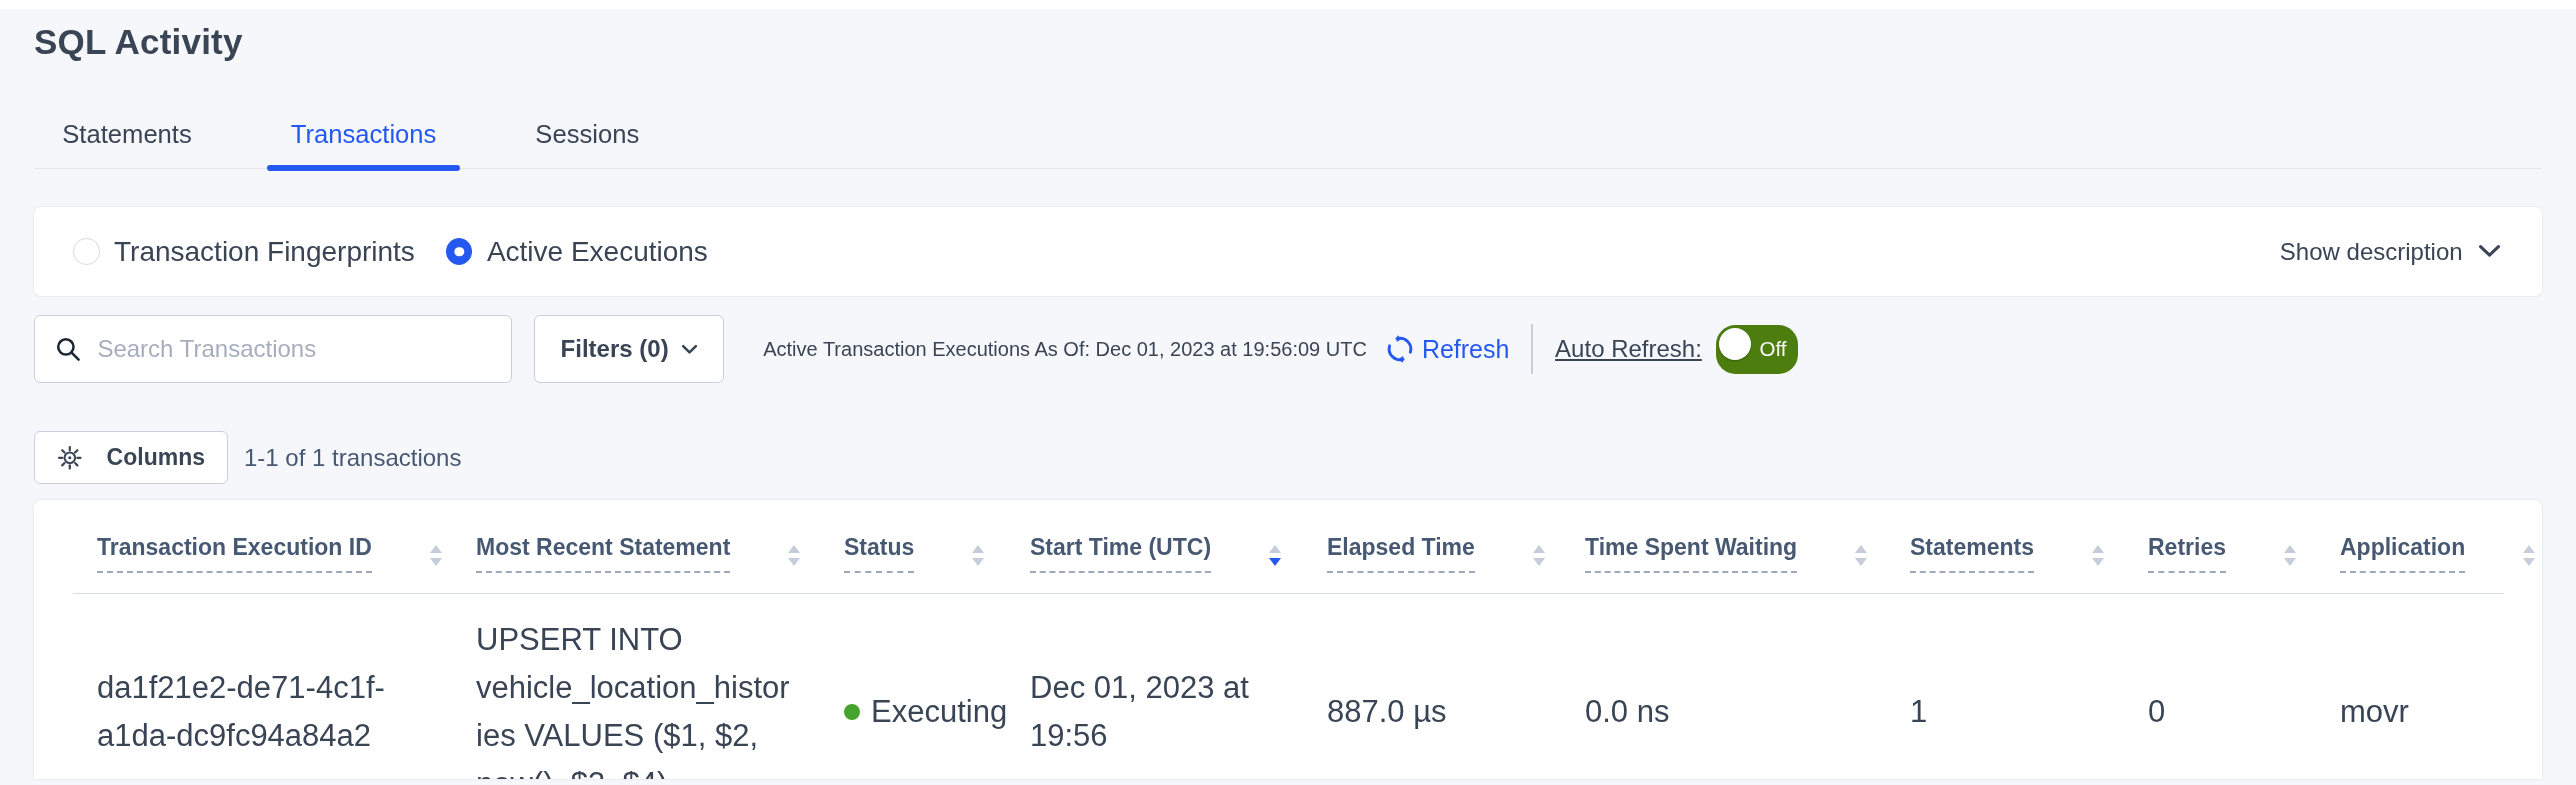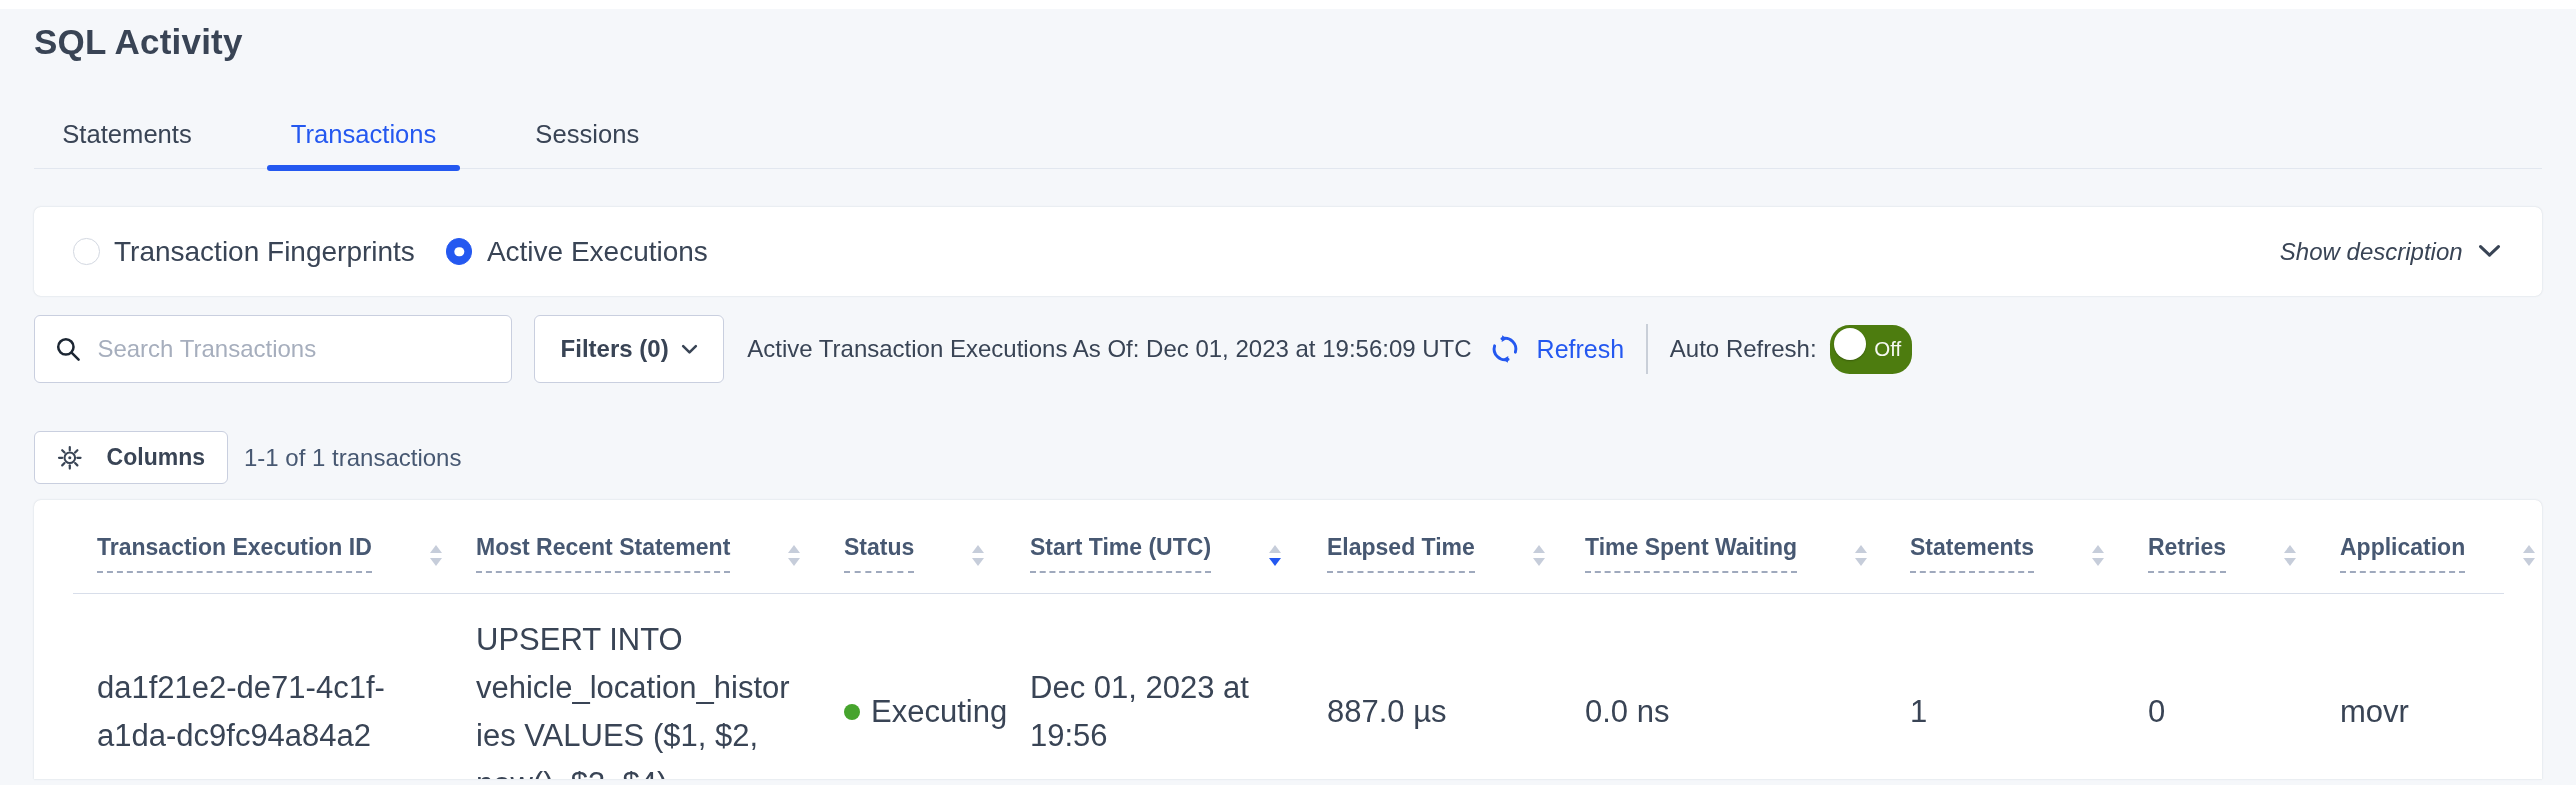--- a/index.html
+++ b/index.html
@@ -84,21 +84,21 @@
   }
   .radio.selected .circ{background:var(--accent);border-color:var(--accent);}
   .radio.selected .circ::after{
     content:"";position:absolute;left:50%;top:50%;
     width:9.4px;height:9.4px;border-radius:50%;
     transform:translate(-50%,-50%);background:#fff;
   }
   .radio .radio-label{margin-left:14.5px;font-size:28px;color:var(--text);}
   .show-desc{
     display:flex;align-items:center;gap:15.4px;
-    font-size:24px;color:var(--text);cursor:pointer;font-style:italic;
+    font-size:24px;color:var(--text);cursor:pointer;
   }
 
   
   .toolbar{
     margin-top:19px;
     display:flex;align-items:center;
     height:68px;
   }
   .search-box{
     width:478px;height:68px;
@@ -113,29 +113,29 @@
   }
   .search-box input::placeholder{color:#a6aebd;}
   .filters-btn{
     margin-left:22px;
     height:68px;padding:0 25.6px;
     background:#fff;border:1.7px solid var(--btn-border);border-radius:6px;
     display:flex;align-items:center;gap:12px;
     font-family:inherit;font-size:24px;font-weight:700;color:var(--text);
     cursor:pointer;
   }
-  .asof{margin-left:23px;font-size:24px;color:var(--text);white-space:nowrap;}
+  .asof{margin-left:39px;font-size:20px;color:var(--text);white-space:nowrap;}
   .refresh-btn{
     margin-left:17px;
-    display:flex;align-items:center;gap:16px;
+    display:flex;align-items:center;gap:6px;
     background:none;border:none;cursor:pointer;
     font-family:inherit;font-size:25px;color:var(--accent);
   }
   .vdivider{width:1.7px;height:50px;background:#c9cfd8;margin:0 22px;}
-  .auto-refresh-label{font-size:24px;color:var(--text);white-space:nowrap;}
+  .auto-refresh-label{font-size:24px;color:var(--text);white-space:nowrap;text-decoration:underline;}
   .toggle{
     margin-left:13.7px;
     width:82px;height:49px;border-radius:19.6px;
     background:#4d7c0f;position:relative;cursor:pointer;flex:0 0 auto;
   }
   .toggle .knob{
     position:absolute;left:3.4px;top:3.4px;
     width:32px;height:32px;border-radius:50%;background:#fff;
     box-shadow:0 0.9px 1.7px rgba(0,0,0,.25);
   }

